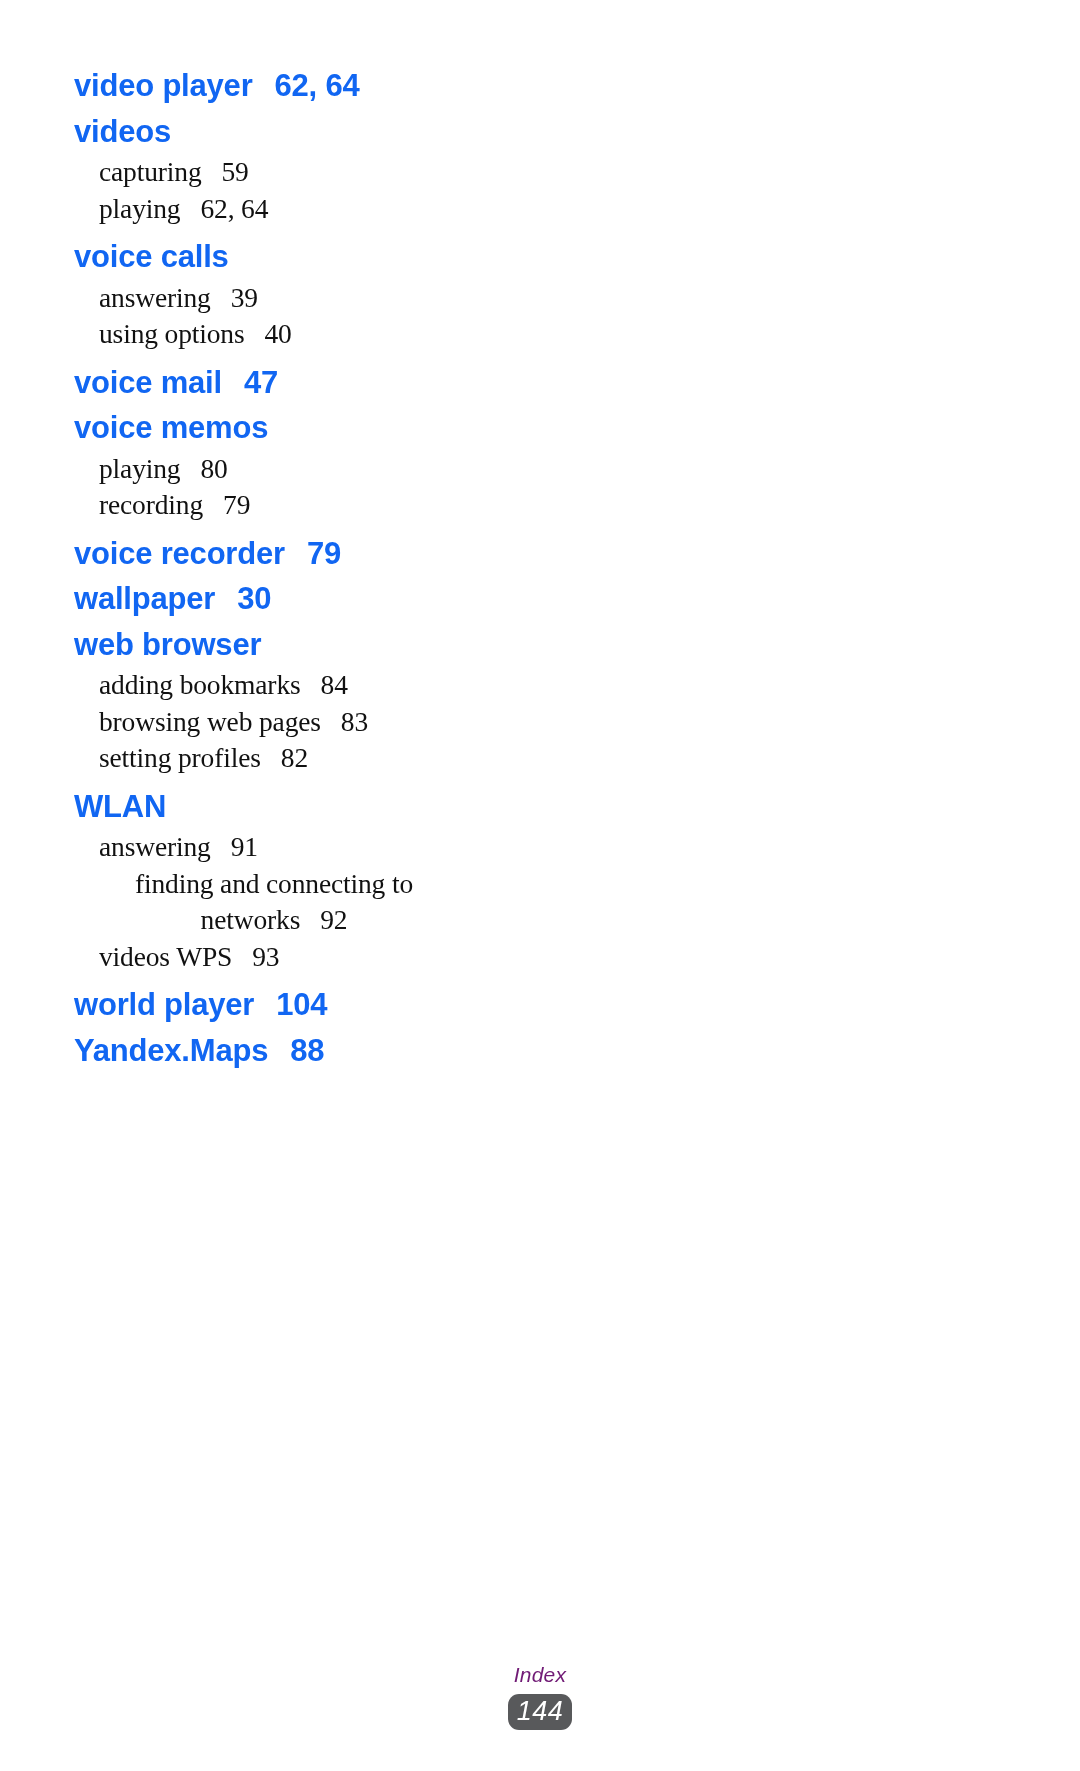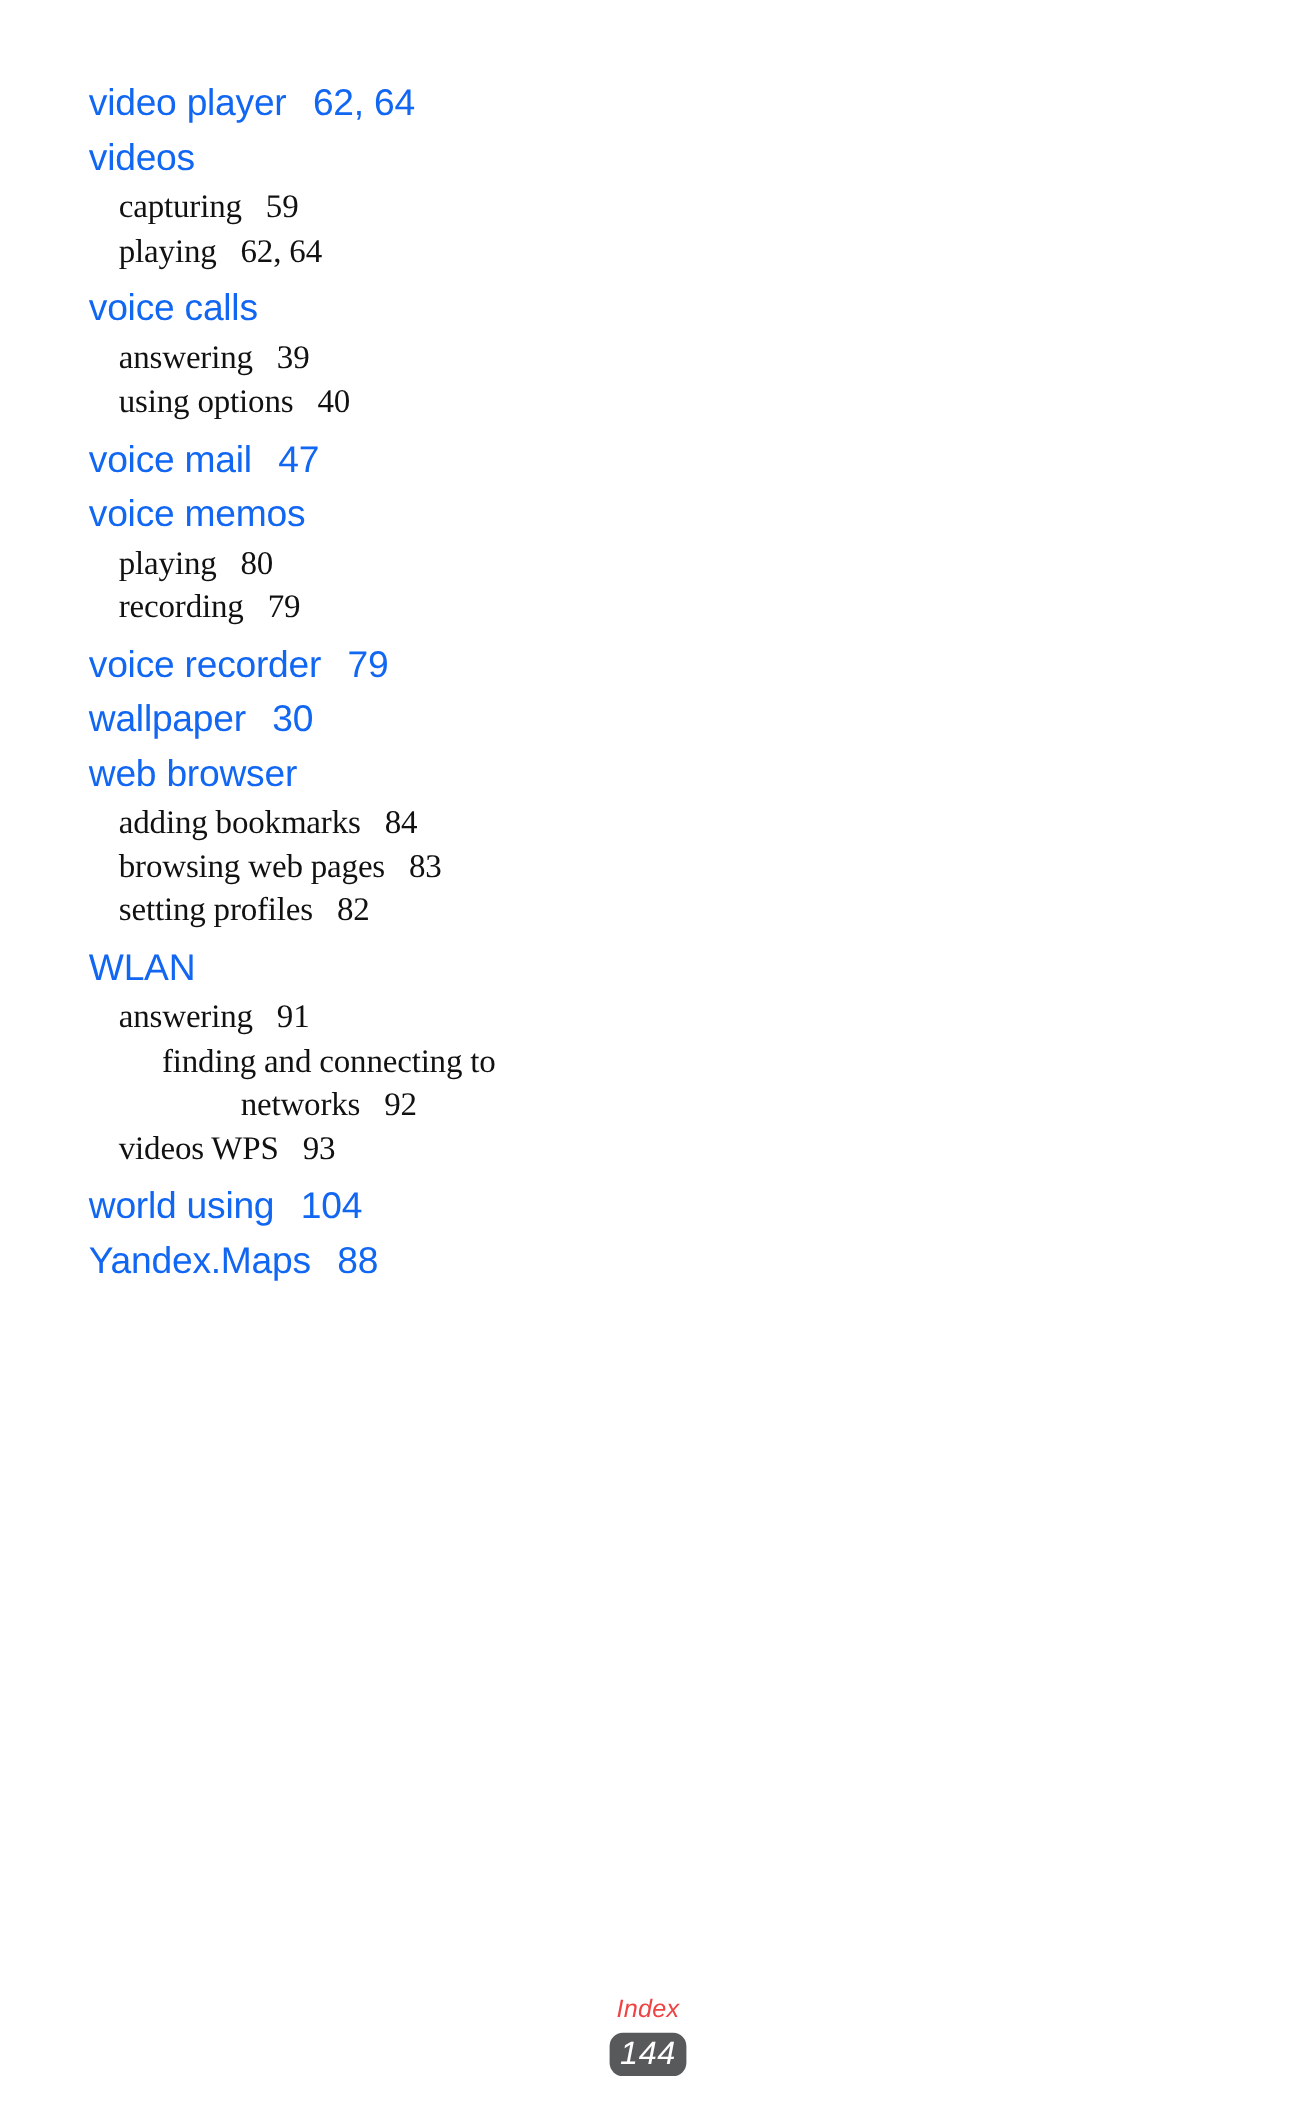--- a/index.html
+++ b/index.html
@@ -26,21 +26,21 @@
     left: 74px;
     top: 63px;
     width: 560px;
   }
 
   
   .entry-heading {
     color: #1166f2;
     font-size: 31px;
     line-height: 45.5px;
-    font-weight: 400;
+    font-weight: 700;
     letter-spacing: -0.2px;
     white-space: nowrap;
   }
   .entry-heading .pg {
     display: inline;
     margin-left: 22px;
   }
 
   
   .sub-list {
@@ -78,21 +78,21 @@
   .footer {
     position: absolute;
     left: 0;
     right: 0;
     top: 1660px;
     text-align: center;
   }
   .footer-label {
     font-size: 21px;
     font-style: italic;
-    color: #ef4444;
+    color: #701a75;
     letter-spacing: 0.2px;
     line-height: 30px;
   }
   .footer-page {
     display: inline-block;
     margin-top: 4px;
     background: #58595b;
     color: #ffffff;
     font-size: 27px;
     font-style: italic;
@@ -191,21 +191,21 @@
       <li class="sub-entry wrap">
         <span>finding and connecting to networks</span><span class="pg">92</span>
       </li>
       <li class="sub-entry">
         <span>videos WPS</span><span class="pg">93</span>
       </li>
     </ul>
     <div class="gap-small"></div>
 
     <div class="entry-heading">
-      <span>world using</span><span class="pg">104</span>
+      <span>world player</span><span class="pg">104</span>
     </div>
 
     <div class="entry-heading">
       <span>Yandex.Maps</span><span class="pg">88</span>
     </div>
 
   </div>
 
   <div class="footer">
     <div class="footer-label">Index</div>

